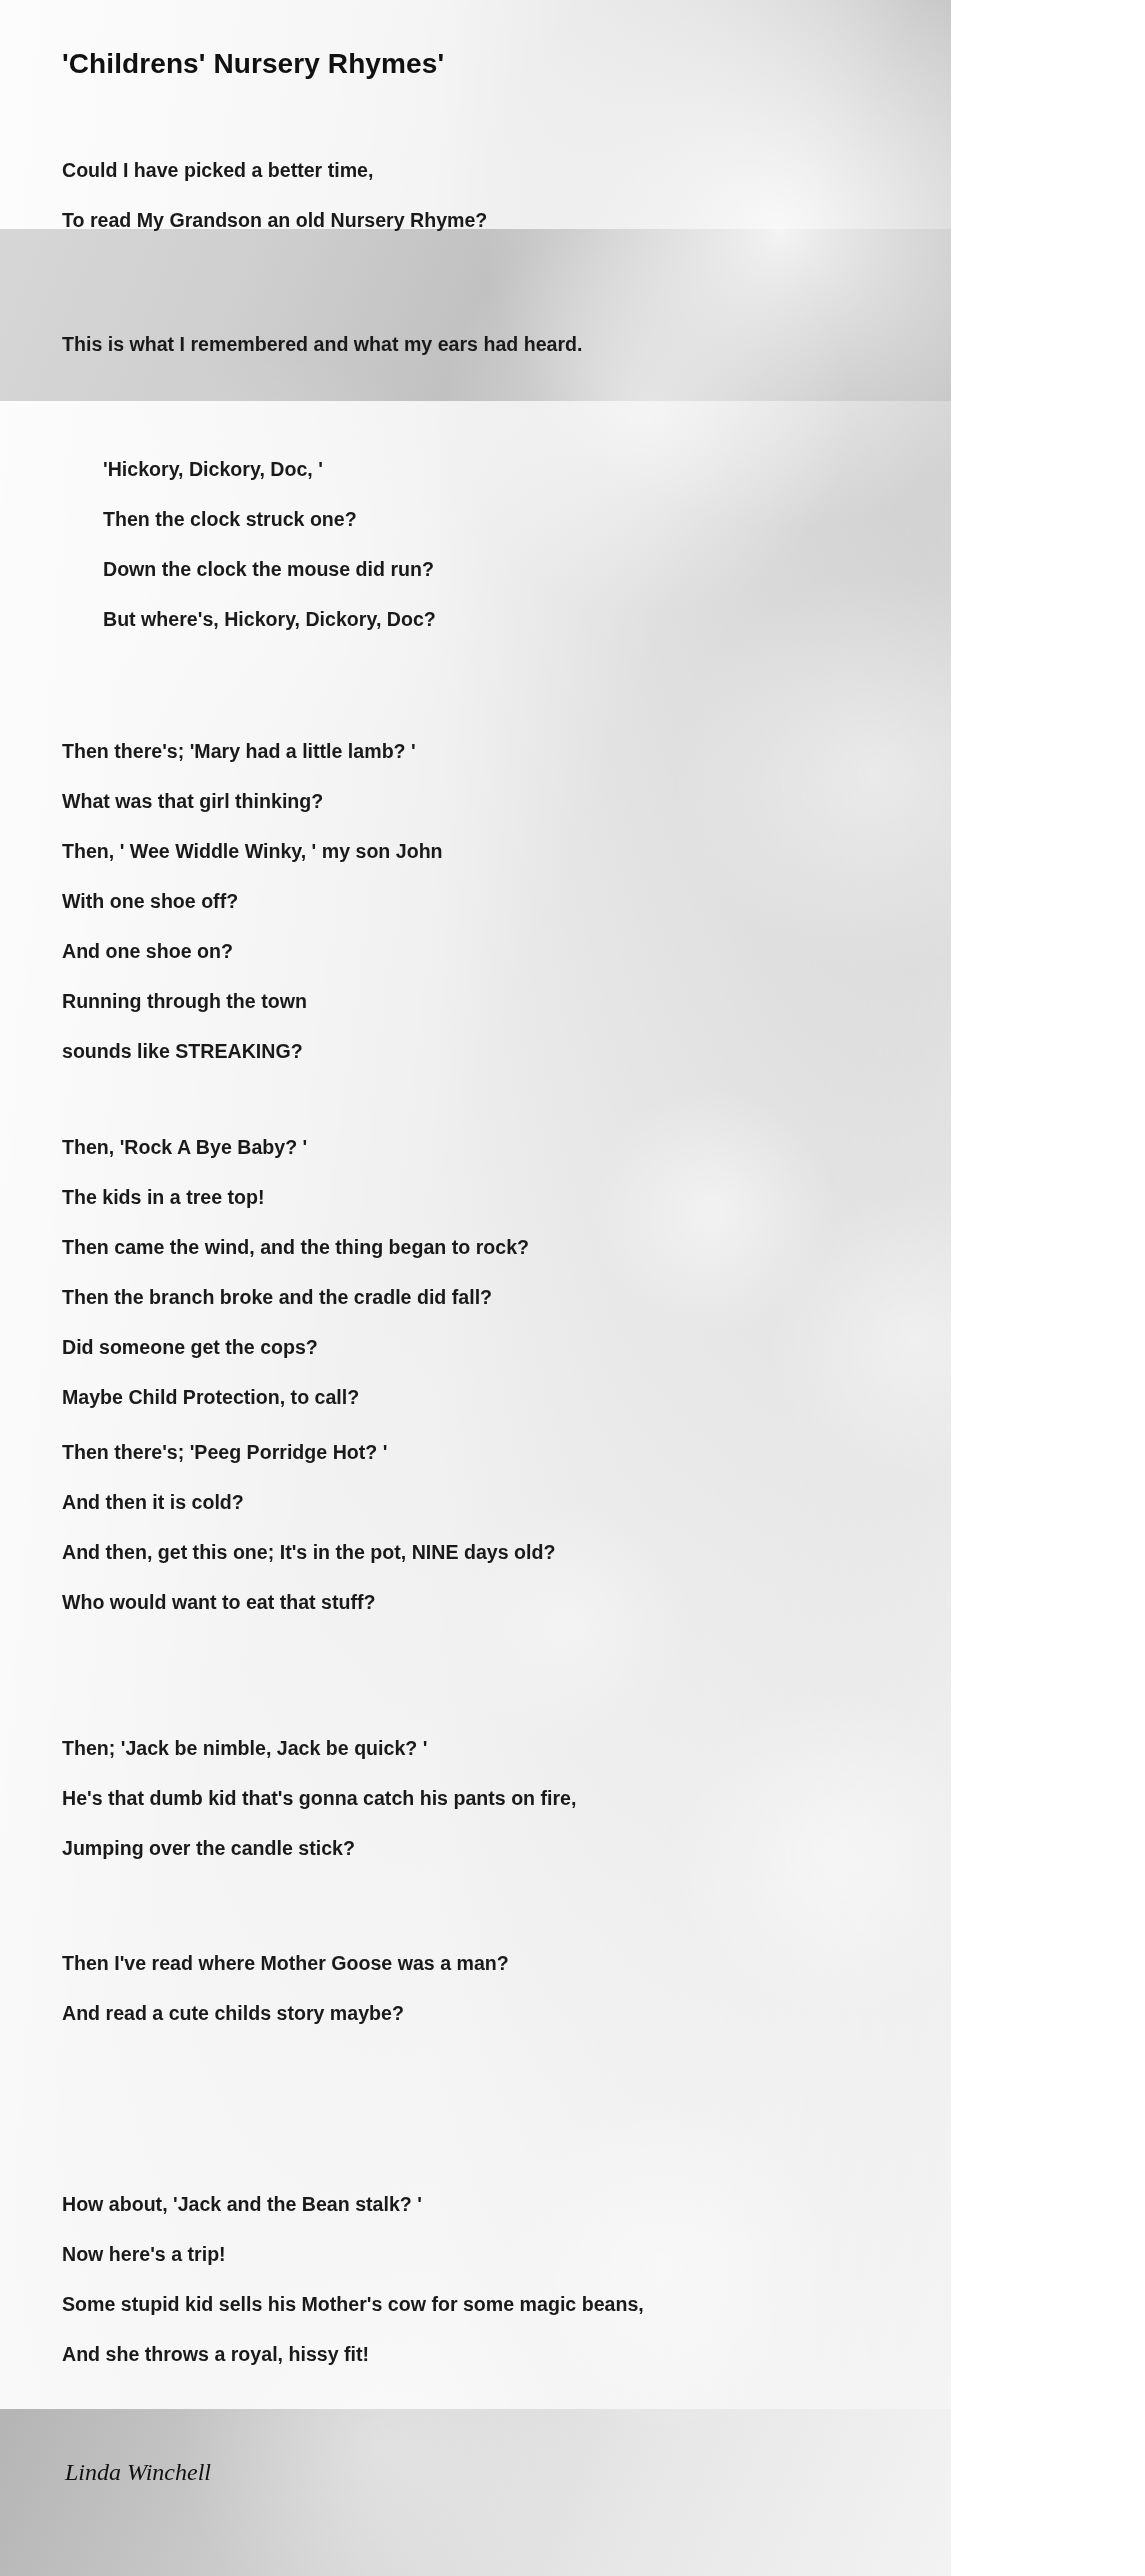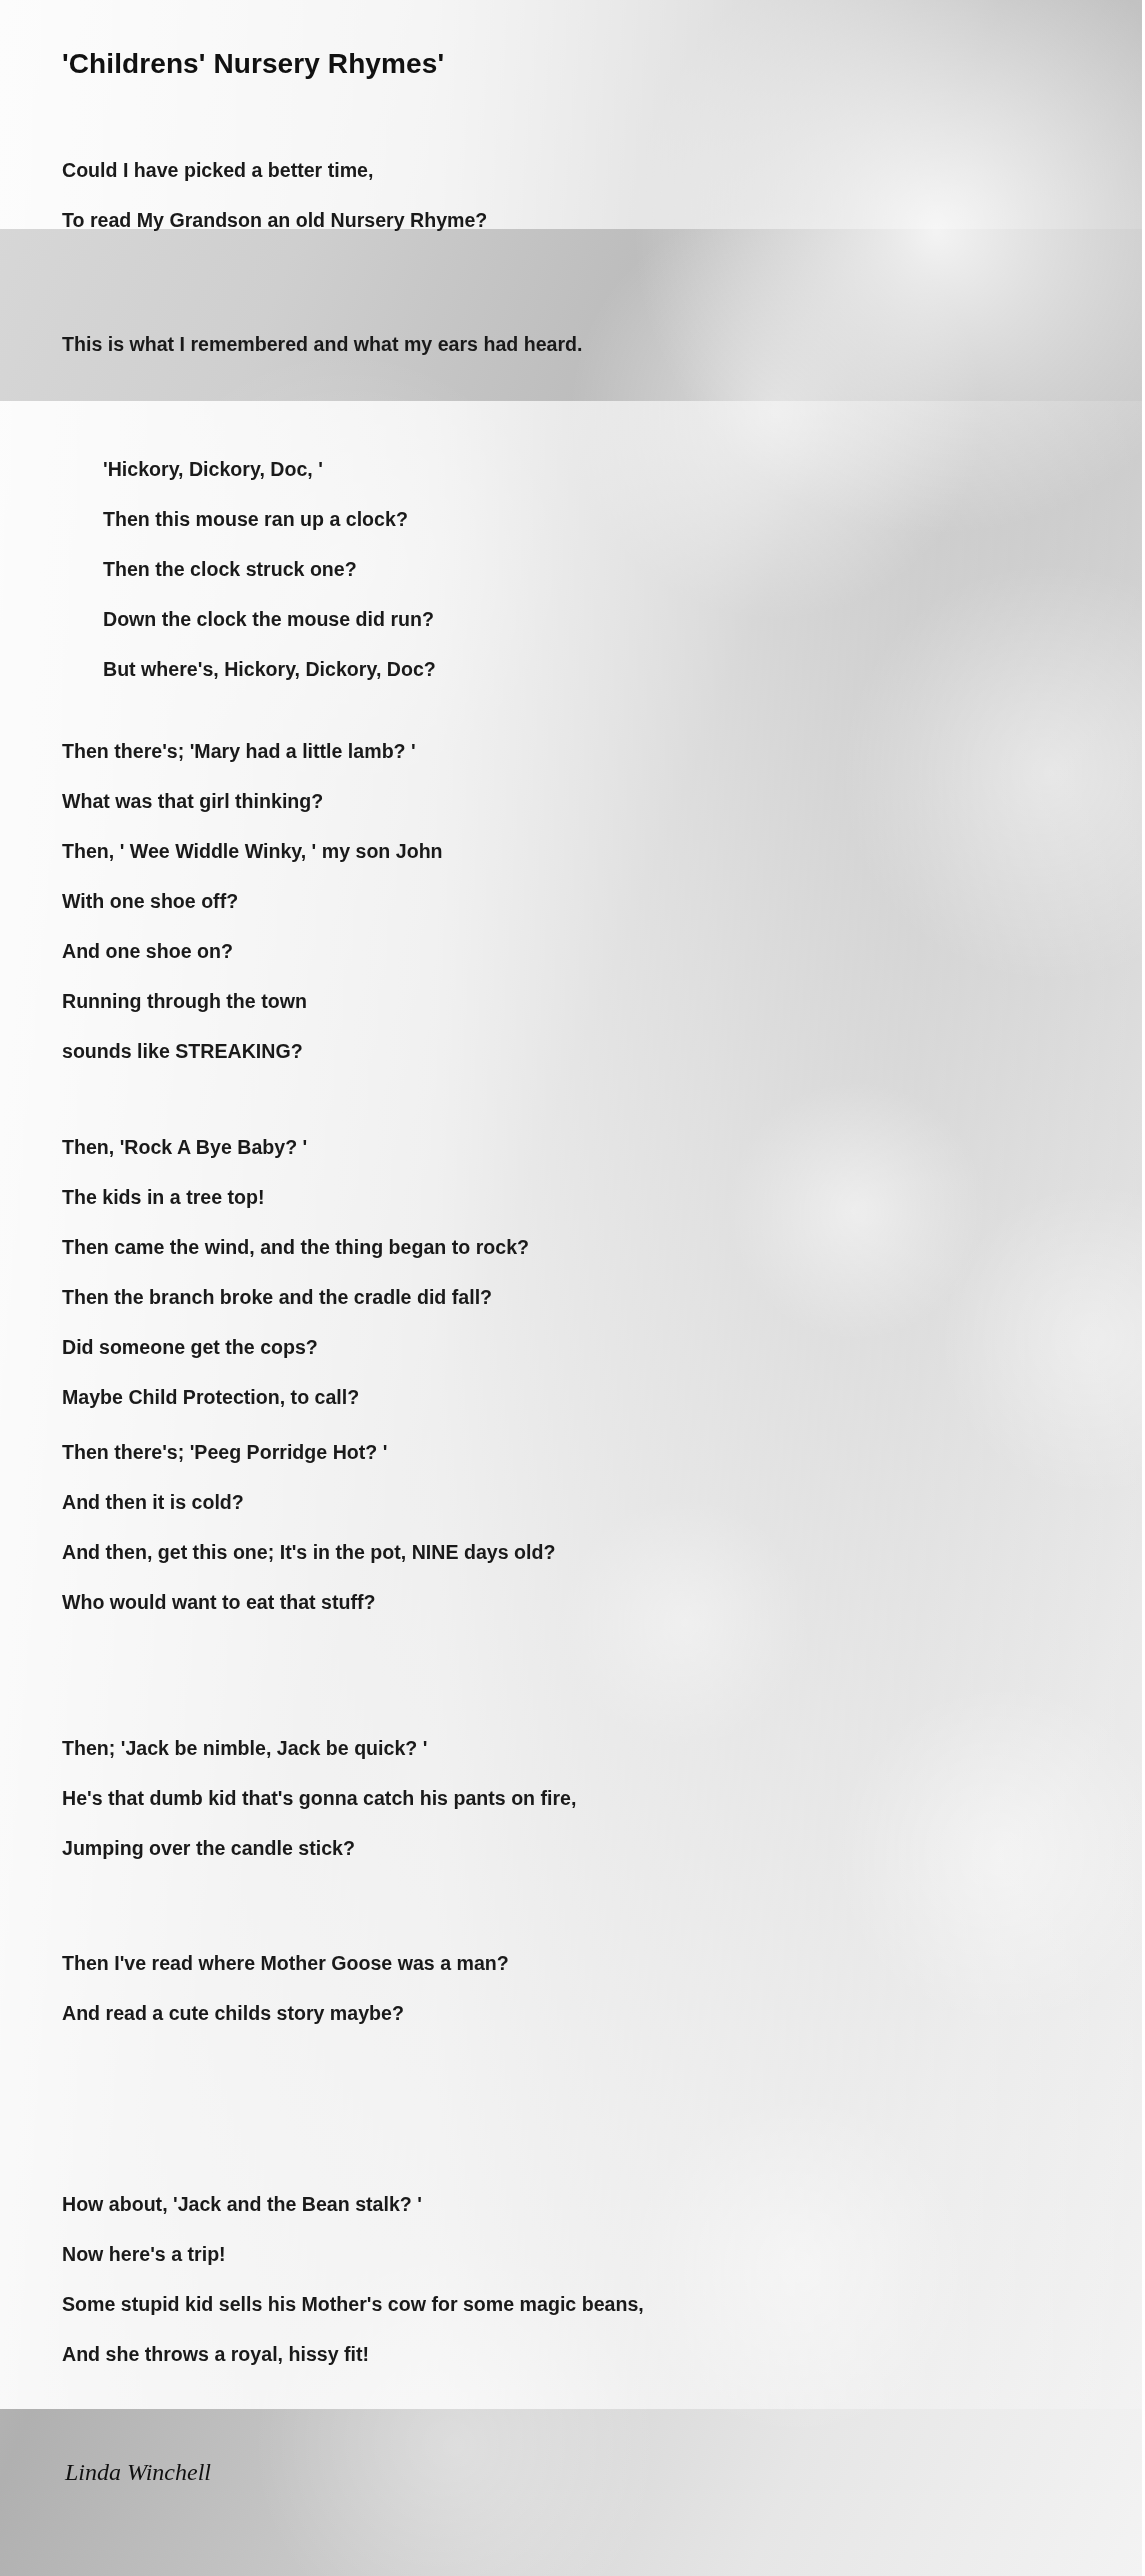--- a/index.html
+++ b/index.html
@@ -6,21 +6,21 @@
     margin: 0;
     padding: 0;
   }
   body {
     width: 1146px;
     background: #ffffff;
     font-family: "Liberation Sans", sans-serif;
   }
   .page {
     position: relative;
-    width: 1142px;
+    width: 951px;
     height: 2576px;
     overflow: hidden;
     background: #f2f2f2;
   }
   
   .bg {
     position: absolute;
     inset: 0;
     background:
       radial-gradient(circle at 82% 9%, rgba(255,255,255,0.85) 0%, rgba(255,255,255,0) 12%),
@@ -98,21 +98,20 @@
       <span class="line">Could I have picked a better time,</span>
       <span class="line">To read My Grandson an old Nursery Rhyme?</span>
     </div>
 
     <div class="stanza" style="top:319px;">
       <span class="line">This is what I remembered and what my ears had heard.</span>
     </div>
 
     <div class="stanza" style="top:444px;margin-left:41px;">
       <span class="line">'Hickory, Dickory, Doc, '</span>
-      <span class="line">Then this mouse ran up a clock?</span>
       <span class="line">Then the clock struck one?</span>
       <span class="line">Down the clock the mouse did run?</span>
       <span class="line">But where's, Hickory, Dickory, Doc?</span>
     </div>
 
     <div class="stanza" style="top:726px;">
       <span class="line">Then there's; 'Mary had a little lamb? '</span>
       <span class="line">What was that girl thinking?</span>
       <span class="line">Then, ' Wee Widdle Winky, ' my son John</span>
       <span class="line">With one shoe off?</span>

